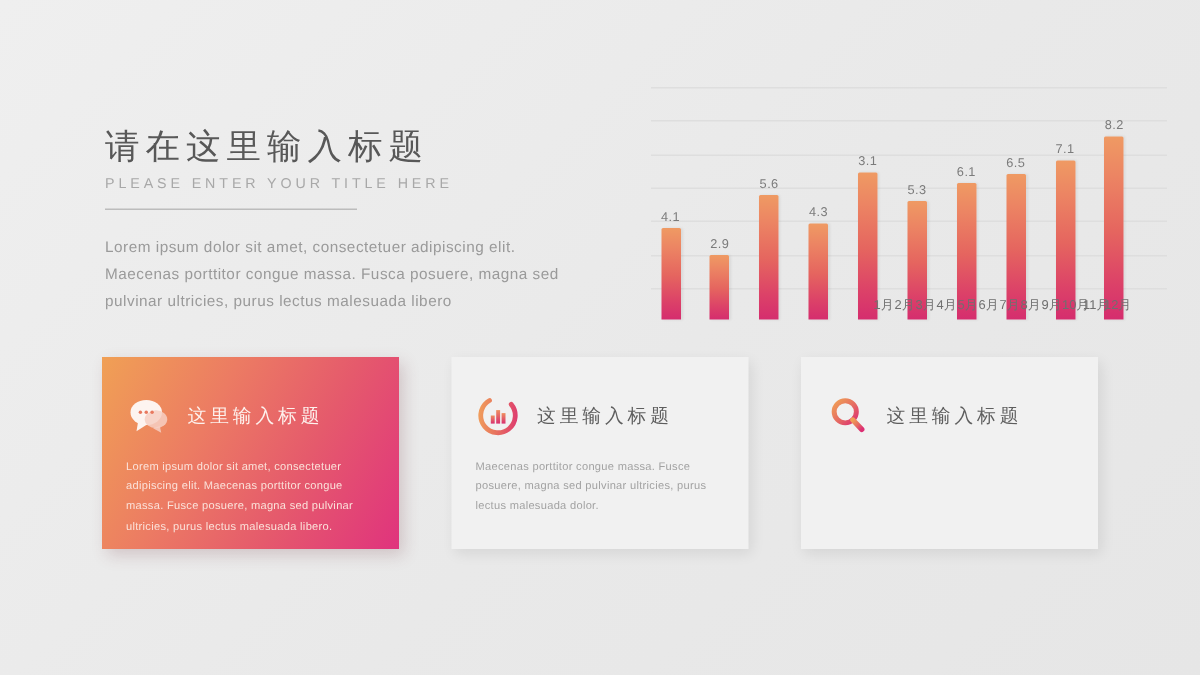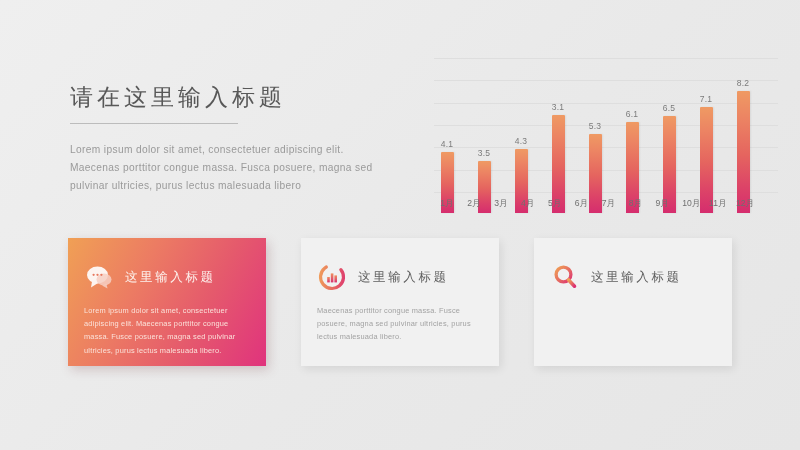--- a/index.html
+++ b/index.html
@@ -111,21 +111,21 @@
     background: linear-gradient(180deg, #ef9a63 0%, #ec8463 22%, #e5655f 52%, #dc4268 80%, #d52d6e 100%);
     border-radius: 1px 1px 0 0;
     box-shadow: 1px 0 2px rgba(0,0,0,0.07);
   }
   .chart-axis {
     position: absolute;
     left: 6px;
     right: 4px;
     top: 140px;
     display: flex;
-    justify-content: space-between;
+    justify-content: flex-end;
   }
   .axis-label {
     width: 14px;
     text-align: center;
     font-size: 8.6px;
     color: #6f6f6f;
     white-space: nowrap;
   }
 
   
@@ -188,42 +188,47 @@
   
   .icon-svg { display: block; width: 30px; height: 30px; }
 </style>
 </head>
 <body>
 
 <div class="slide">
 
   <div class="intro">
     <div class="intro-title">请在这里输入标题</div>
+    <div class="intro-subtitle">PLEASE ENTER YOUR TITLE HERE</div>
     <div class="intro-rule"></div>
     <div class="intro-body">Lorem ipsum dolor sit amet, consectetuer adipiscing elit. Maecenas porttitor congue massa. Fusca posuere, magna sed pulvinar ultricies, purus lectus malesuada libero</div>
   </div>
 
   <div class="chart">
     <div class="chart-grid">
         <div class="grid-line" style="top: 0px;"></div>
         <div class="grid-line" style="top: 22.3333px;"></div>
         <div class="grid-line" style="top: 44.6667px;"></div>
         <div class="grid-line" style="top: 67px;"></div>
         <div class="grid-line" style="top: 89.3333px;"></div>
         <div class="grid-line" style="top: 111.667px;"></div>
         <div class="grid-line" style="top: 134px;"></div>
       </div>
     <div class="chart-plot">
         <div class="bar-col">
           <span class="bar-value" style="bottom: 64.0444px; text-align: right;">4.1</span>
           <div class="bar-shape" style="height: 61.0444px;"></div>
         </div>
         <div class="bar-col">
-          <span class="bar-value" style="bottom: 55.1111px;">3.5</span>
-          <div class="bar-shape" style="height: 52.1111px;"></div>
+          <span class="bar-value" style="bottom: 46.1778px;">2.9</span>
+          <div class="bar-shape" style="height: 43.1778px;"></div>
+        </div>
+        <div class="bar-col">
+          <span class="bar-value" style="bottom: 86.3778px;">5.6</span>
+          <div class="bar-shape" style="height: 83.3778px;"></div>
         </div>
         <div class="bar-col">
           <span class="bar-value" style="bottom: 67.0222px;">4.3</span>
           <div class="bar-shape" style="height: 64.0222px;"></div>
         </div>
         <div class="bar-col">
           <span class="bar-value" style="bottom: 101.267px;">3.1</span>
           <div class="bar-shape" style="height: 98.2667px;"></div>
         </div>
         <div class="bar-col">
@@ -299,21 +304,21 @@
               </linearGradient>
             </defs>
             <circle cx="15" cy="15" r="11.5" fill="none" stroke="url(#ringGrad2)" stroke-width="3.2" stroke-dasharray="56 16" stroke-linecap="round" transform="rotate(-40 15 15)"></circle>
             <rect x="10.2" y="15" width="2.6" height="5.4" fill="url(#barGrad2)"></rect>
             <rect x="13.8" y="11.4" width="2.6" height="9" fill="url(#barGrad2)"></rect>
             <rect x="17.4" y="13.4" width="2.6" height="7" fill="url(#barGrad2)"></rect>
           </svg>
         </span>
         <span class="card-title">这里输入标题</span>
       </div>
-      <div class="card-body">Maecenas porttitor congue massa. Fusce posuere, magna sed pulvinar ultricies, purus lectus malesuada libero.</div>
+      <div class="card-body">Maecenas porttitor congue massa. Fusce posuere, magna sed pulvinar ultricies, purus lectus malesuada dolor.</div>
     </div>
 
     <div class="card card-plain">
       <div class="card-head">
         <span class="card-icon">
           <svg class="icon-svg" viewBox="0 0 30 30">
             <defs>
               <linearGradient id="magGrad" x1="0" y1="0" x2="1" y2="1">
                 <stop offset="0%" stop-color="#f0a055"></stop>
                 <stop offset="55%" stop-color="#e56a63"></stop>

